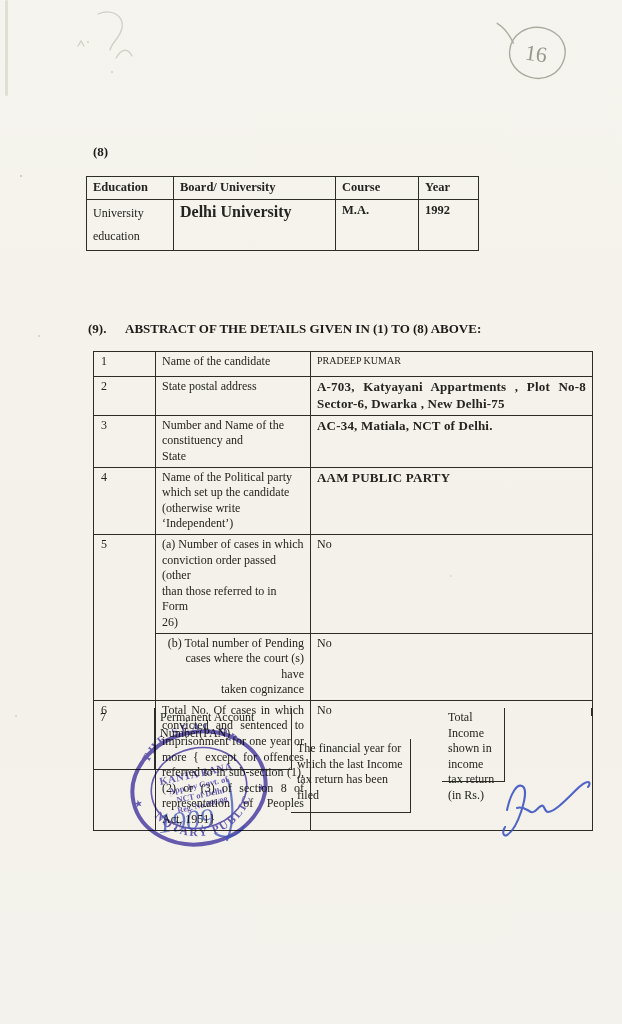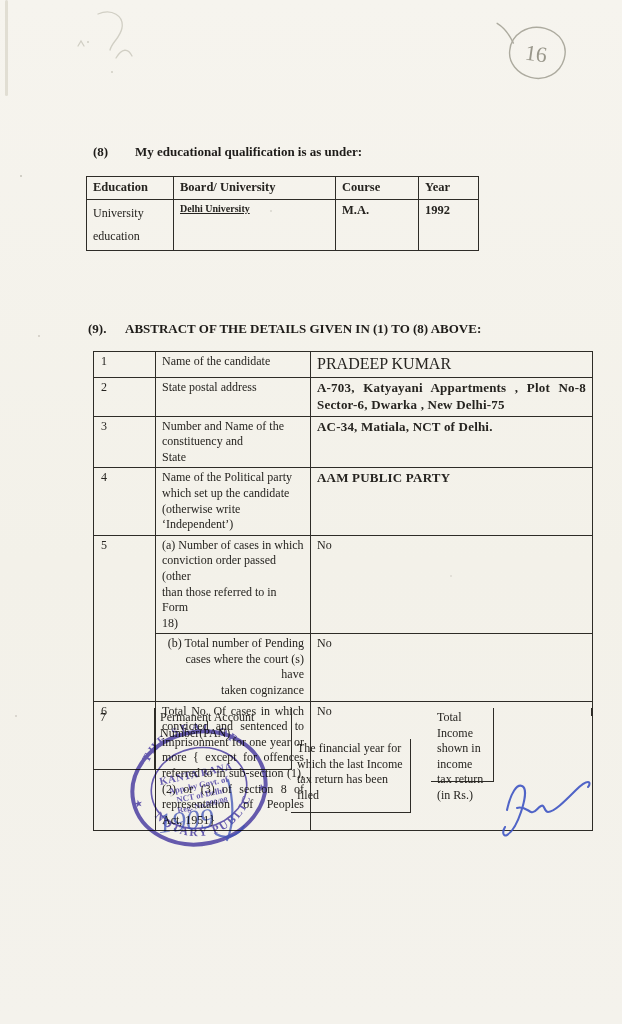--- a/index.html
+++ b/index.html
@@ -61,41 +61,40 @@
   <svg class="abs" style="left:492px;top:12px;" width="92" height="82">
     <g transform="rotate(12 44 40)" fill="none" stroke="#9b998c" stroke-width="1.4" stroke-linecap="round" opacity="0.8">
       <path d="M 18 44 c -2 -16 12 -30 30 -29 c 16 1 26 12 25 26 c -1 15 -14 26 -29 25 c -14 -1 -25 -10 -26 -22"></path>
       <path d="M 20 36 c -6 -8 -14 -14 -20 -16"></path>
     </g>
     <text x="44" y="49" text-anchor="middle" font-size="22" fill="#8f8d80" opacity="0.9" transform="rotate(8 44 42)">16</text>
   </svg>
 
   <div class="heading abs" style="left:93px;top:144px;">
     <span style="width:42px;">(8)</span>
-    <span>My educational qualification is as under:</span>
   </div>
 
   <table class="abs" style="left:86px;top:176px;width:392px;padding-left:32px;">
     <colgroup>
         <col style="width:87px">
         <col style="width:162px">
         <col style="width:83px">
         <col style="width:60px">
       </colgroup>
     <tbody>
         <tr>
       <th style="height:18px;">Education</th>
       <th>Board/ University</th>
       <th>Course</th>
       <th>Year</th>
     </tr>
     <tr>
       <td class="prel tall" style="height:44px;">University
 education</td>
-      <td class="bold" style="font-size:10px;text-decoration:underline;">Delhi University</td>
+      <td class="bold" style="font-size:16px;">Delhi University</td>
       <td class="bold" style="font-size:12.5px;">M.A.</td>
       <td class="bold" style="font-size:12.5px;">1992</td>
     </tr>
   </tbody>
     </table>
 
   <div class="heading abs" style="left:88px;top:321px;">
     <span style="width:37px;">(9).</span>
     <span>ABSTRACT OF THE DETAILS GIVEN IN (1) TO (8) ABOVE:</span>
   </div>
@@ -103,21 +102,21 @@
   <table class="abs" style="left:93px;top:351px;width:499px;">
     <colgroup>
         <col style="width:62px">
         <col style="width:155px">
         <col style="width:282px">
       </colgroup>
     <tbody>
         <tr>
       <td class="num-cell" style="height:20px;">1</td>
       <td>Name of the candidate</td>
-      <td style="font-size:16px;">PRADEEP KUMAR</td>
+      <td style="font-size:10px;">PRADEEP KUMAR</td>
     </tr>
     <tr>
       <td class="num-cell" style="height:31px;">2</td>
       <td>State postal address</td>
       <td class="val just">A-703, Katyayani Appartments , Plot No-8 Sector-6, Dwarka , New Delhi-75</td>
     </tr>
     <tr>
       <td class="num-cell" style="height:37px;">3</td>
       <td class="prel">Number and Name of the
 constituency and
@@ -130,41 +129,41 @@
 which set up the candidate
 (otherwise write
 ‘Independent’)</td>
       <td class="val">AAM PUBLIC PARTY</td>
     </tr>
     <tr>
       <td class="num-cell" rowspan="2" style="height:57px;">5</td>
       <td class="prel">(a) Number of cases in which
 conviction order passed (other
 than those referred to in Form
-18)</td>
+26)</td>
       <td>No</td>
     </tr>
     <tr>
       <td class="prel" style="height:38px;text-align:right;">(b) Total number of Pending
 cases where the court (s) have
 taken cognizance</td>
       <td>No</td>
     </tr>
     <tr>
       <td class="num-cell" style="height:106px;">6</td>
       <td class="just">Total No. Of cases in which convicted and sentenced to imprisonment for one year or more { except for offences referred to in sub-section (1), (2) or (3) of section 8 of representation of Peoples Act, 1951}</td>
       <td>No</td>
     </tr>
   </tbody>
     </table>
 
   <div class="r7cell bL bR bB num-cell" style="left:93px;top:708px;width:62px;height:62px;">7</div>
   <div class="r7cell bR bB" style="left:154px;top:708px;width:138px;height:62px;">Permanent Account Number(PAN)</div>
   <div class="r7cell bR bB" style="left:291px;top:739px;width:120px;height:74px;">The financial year for which the last Income tax return has been filed</div>
-  <div class="r7cell bR bB" style="left:431px;top:708px;width:63px;height:74px;">Total Income shown in income tax return (in Rs.)</div>
+  <div class="r7cell bR bB" style="left:442px;top:708px;width:63px;height:74px;">Total Income shown in income tax return (in Rs.)</div>
   <div class="abs" style="left:591px;top:708px;width:1px;height:8px;background:#2e2c27;"></div>
 
   <svg class="abs" style="left:116px;top:724px;mix-blend-mode:multiply;" width="166" height="130">
     <defs>
       <path id="arcTop" d="M 29 72 A 55 55 0 1 1 137 72"></path>
       <path id="arcBot" d="M 27 56 A 56 56 0 1 0 139 56"></path>
     </defs>
     <g transform="rotate(-12 83 64)" opacity="0.82">
       <ellipse cx="83" cy="64" rx="67" ry="56" fill="none" stroke="#4a3cae" stroke-width="4"></ellipse>
       <ellipse cx="83" cy="64" rx="48" ry="40" fill="none" stroke="#4a3cae" stroke-width="1.6"></ellipse>

